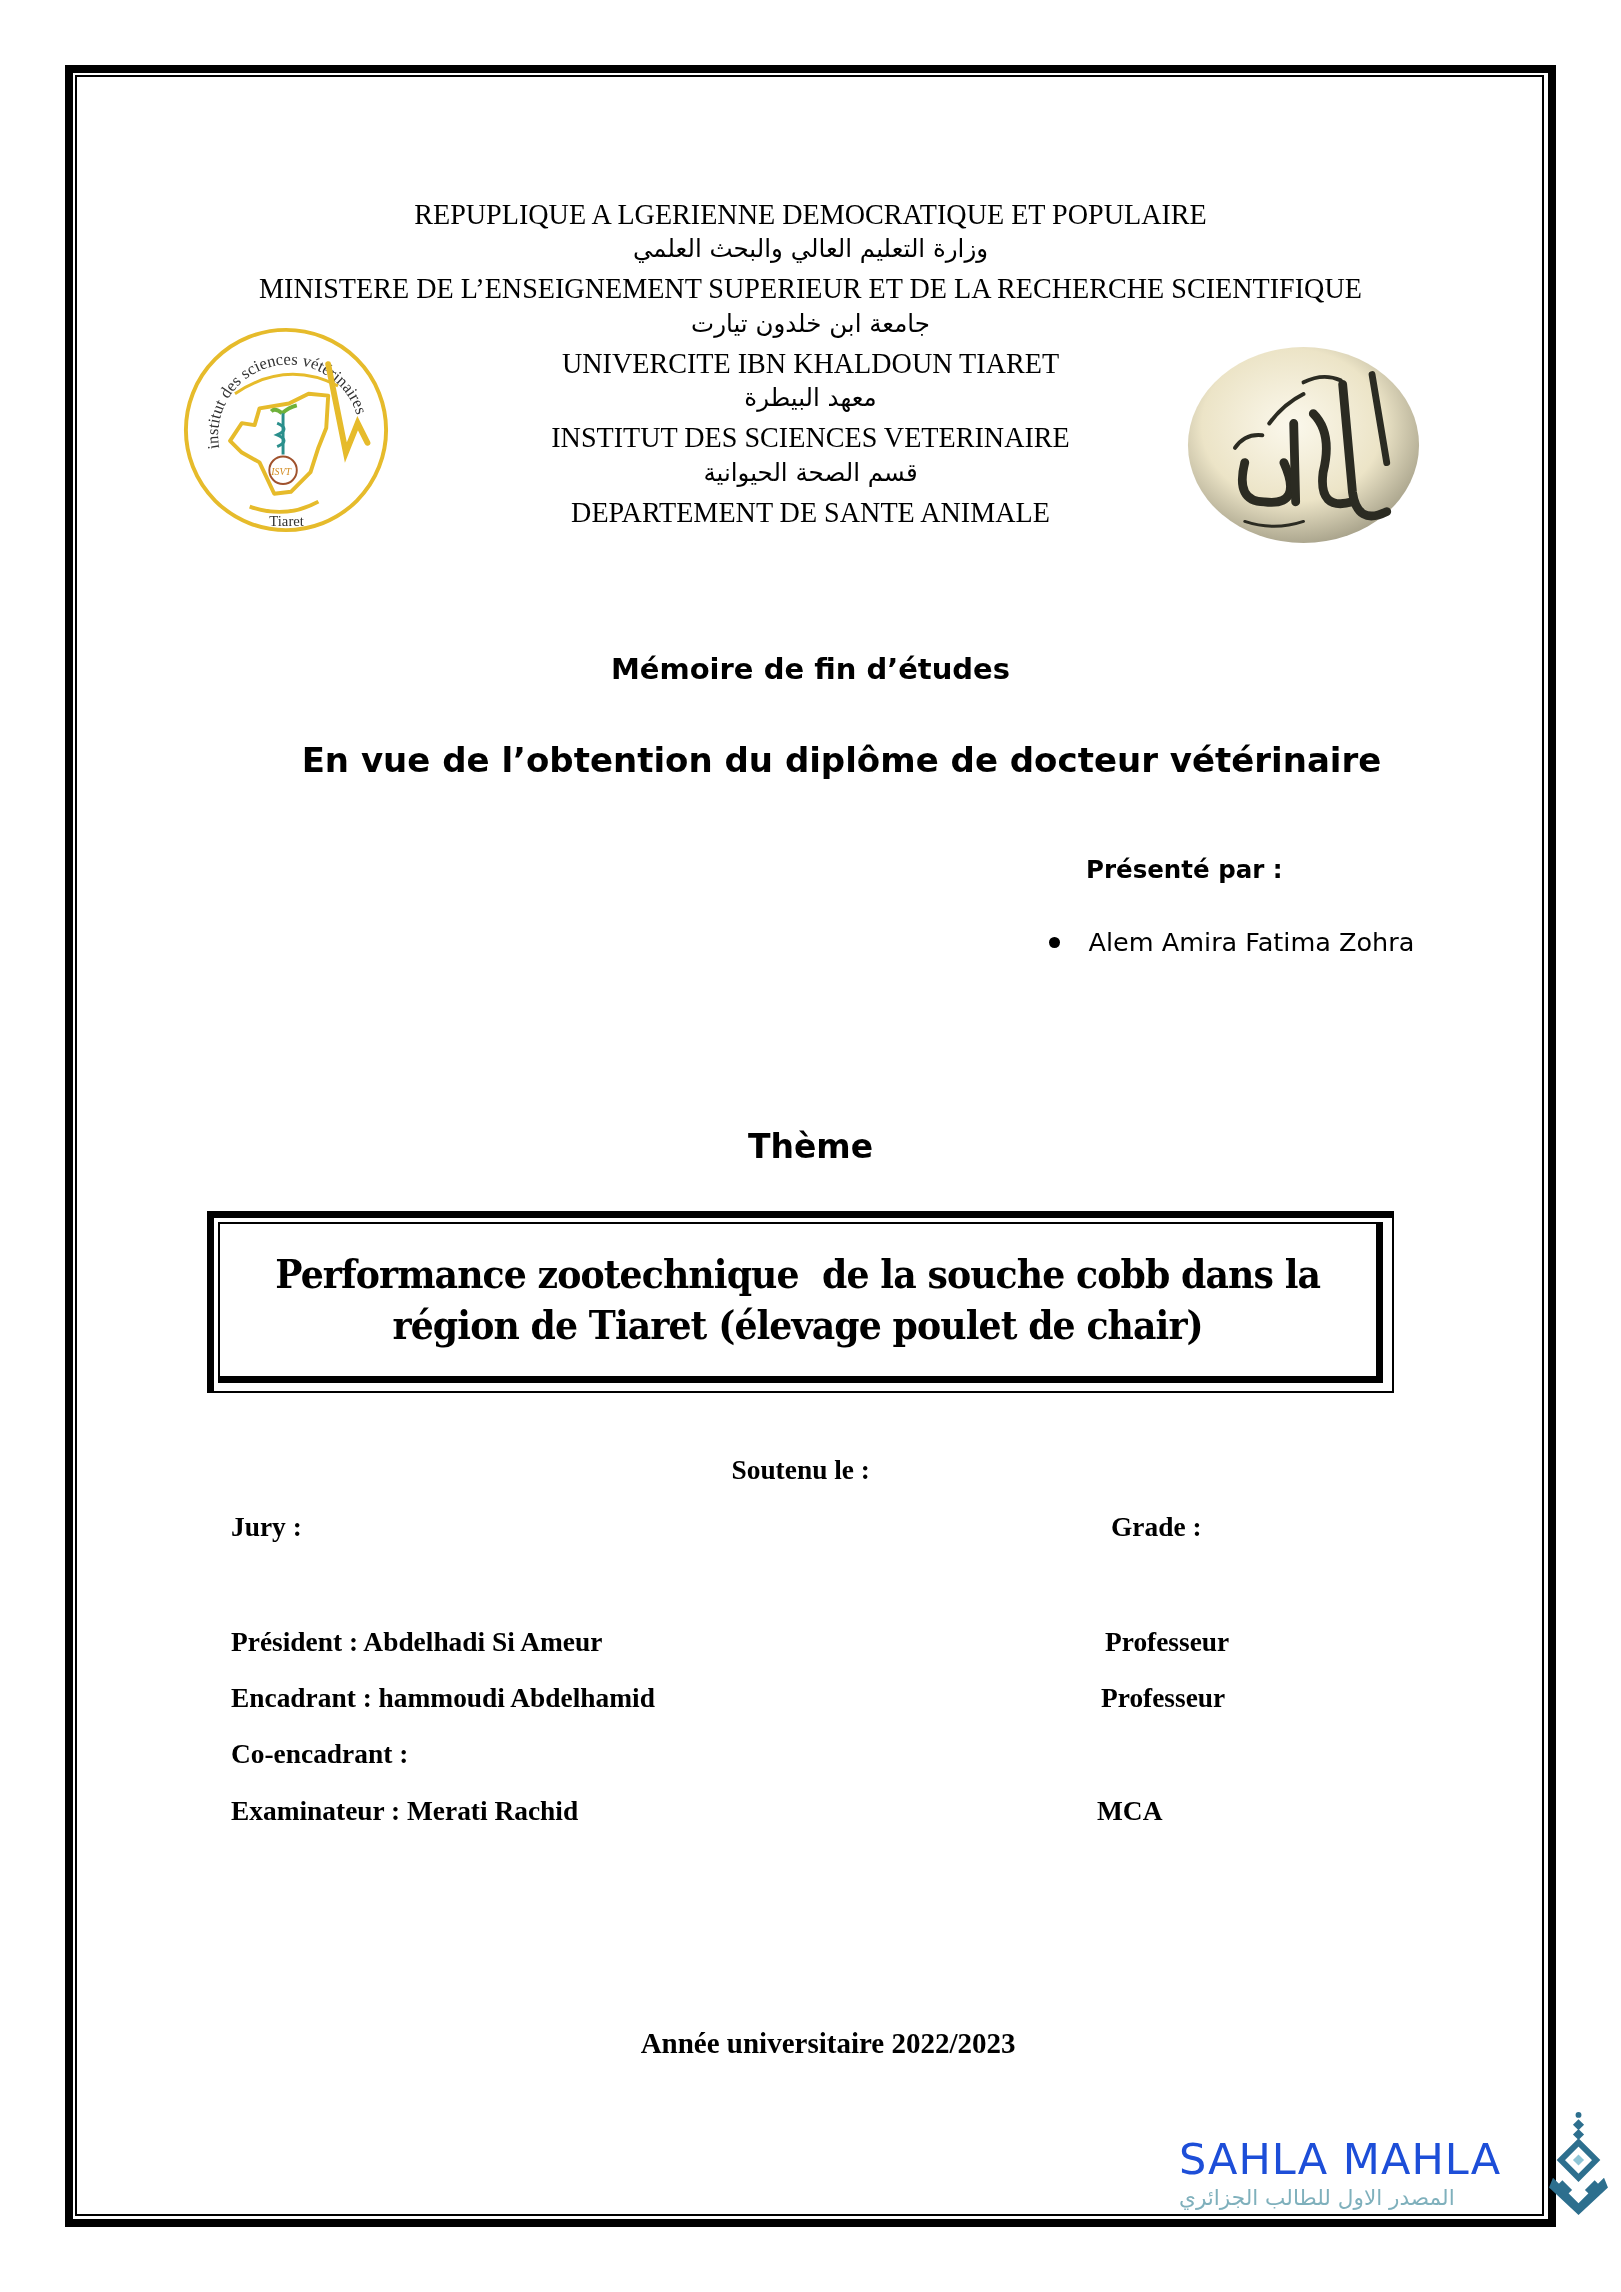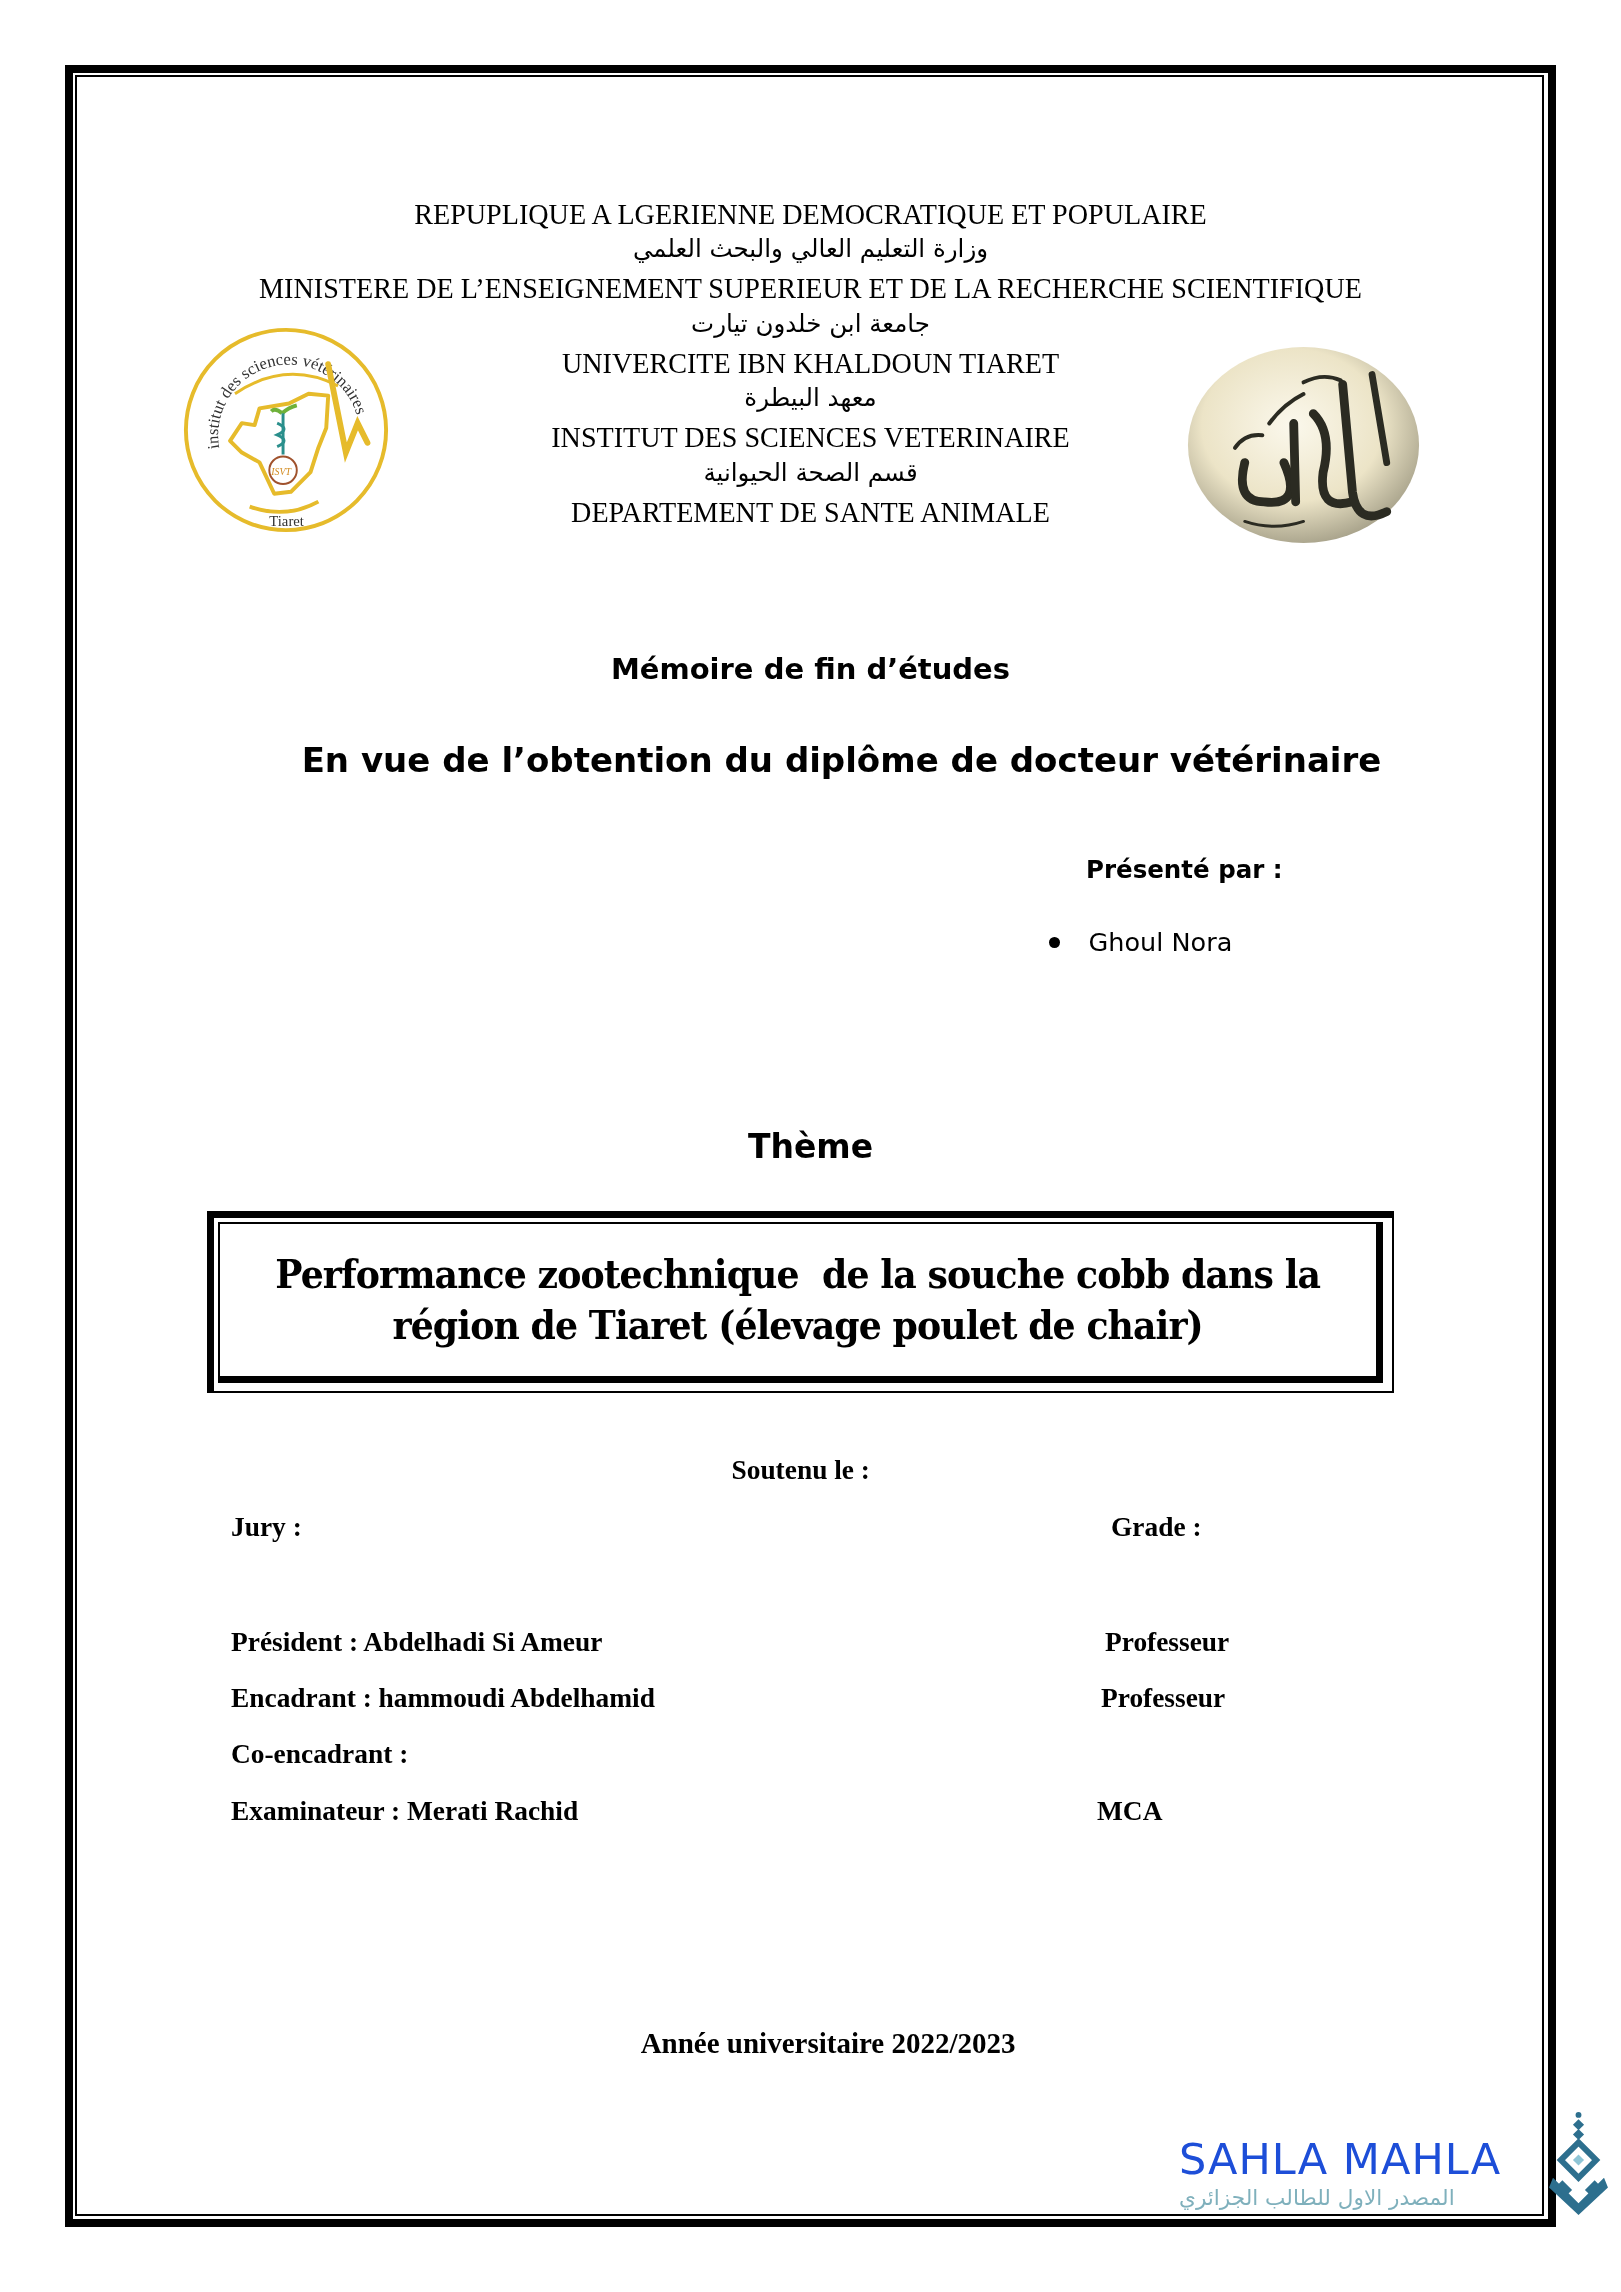--- a/index.html
+++ b/index.html
@@ -136,21 +136,21 @@
   </svg>
 </div>
 
 <div class="center-line title-sans memoire">Mémoire de fin d’études</div>
 <div class="center-line title-sans obtention">En vue de l’obtention du diplôme de docteur vétérinaire</div>
 
 <div class="presented">Présenté par :</div>
 <ul class="student-list">
   <li class="student-item">
     <span class="bullet"></span>
-    <span>Ghoul Nora</span>
+    <span>Alem Amira Fatima Zohra</span>
   </li>
 </ul>
 
 <div class="center-line title-sans theme-label">Thème</div>
 
 <div class="title-box-outer"></div>
 <div class="title-box-inner">
   <div class="title-text">
     <div style="white-space:pre;">Performance zootechnique  de la souche cobb dans la</div>
     <div>région de Tiaret (élevage poulet de chair)</div>

